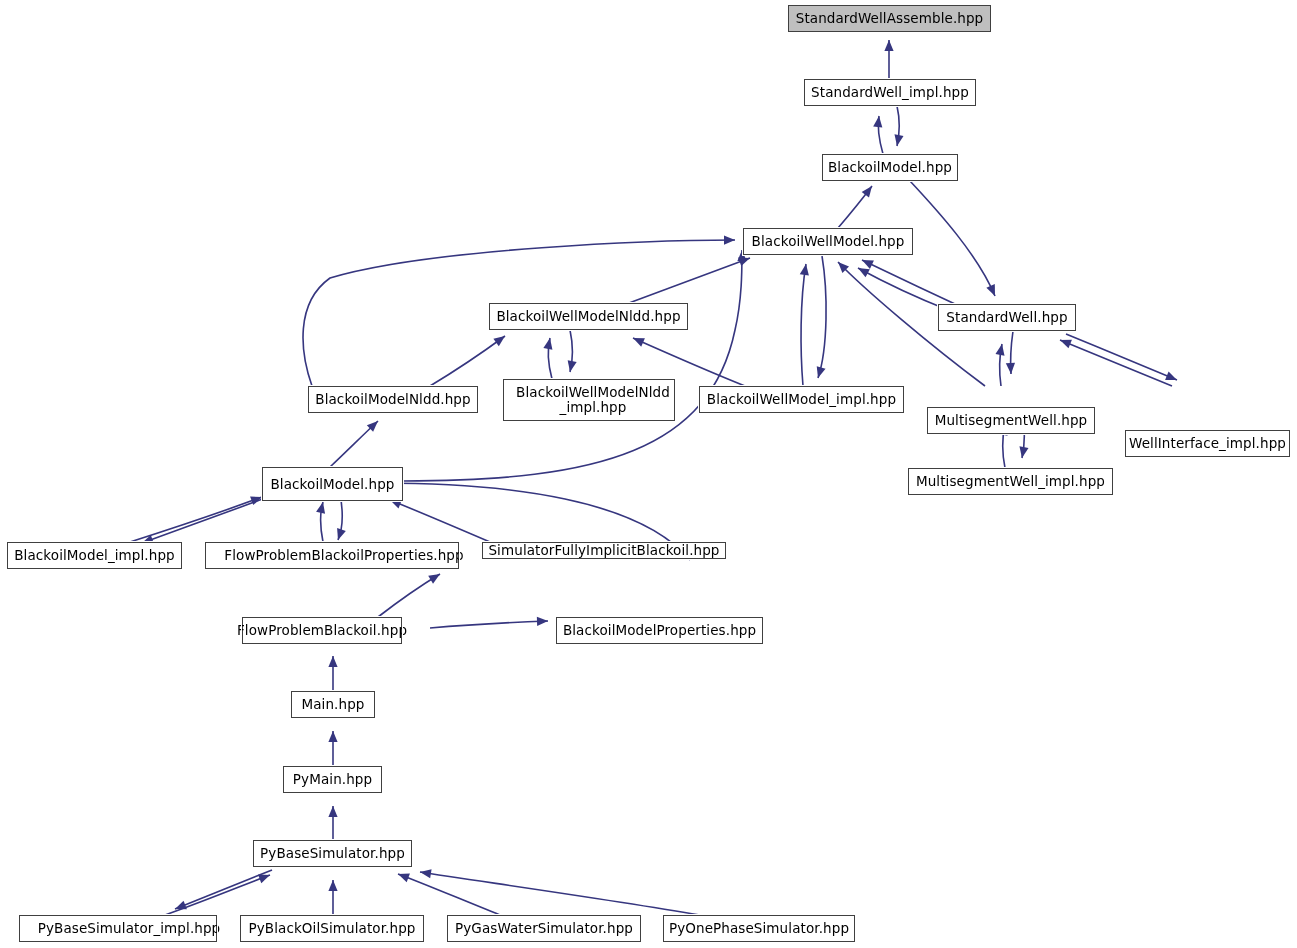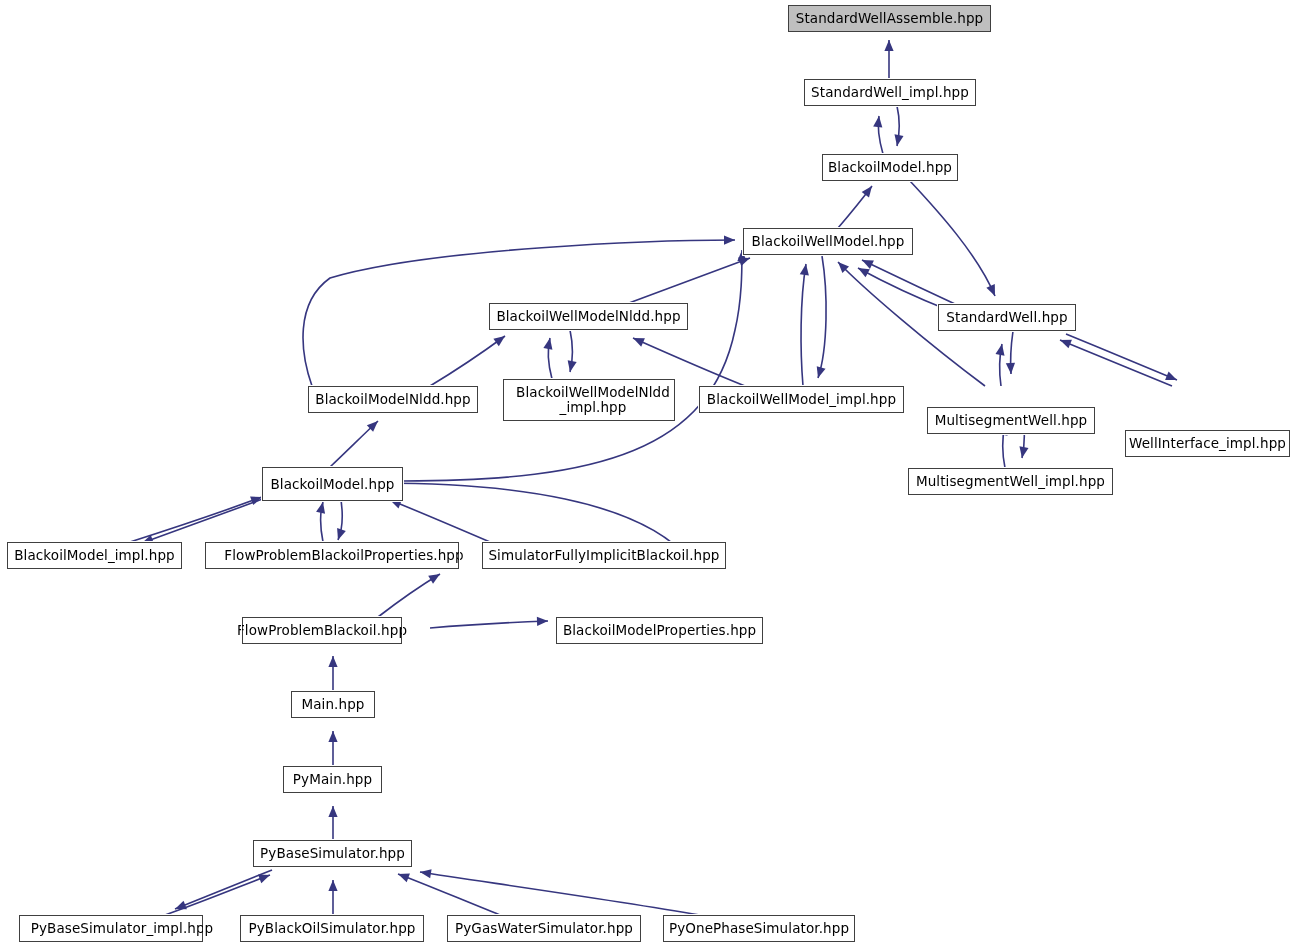--- a/index.html
+++ b/index.html
@@ -146,25 +146,25 @@
       <div class="graph-node" style="left: 308px; top: 386px; width: 170px; height: 27px;">BlackoilModelNldd.hpp</div>
       <div class="graph-node" style="left: 503px; top: 379px; width: 172px; height: 42px; padding-left: 8px;">BlackoilWellModelNldd
 _impl.hpp</div>
       <div class="graph-node" style="left: 699px; top: 386px; width: 205px; height: 27px;">BlackoilWellModel_impl.hpp</div>
       <div class="graph-node" style="left: 927px; top: 386px; width: 168px; height: 27px; margin-top: 21px;">MultisegmentWell.hpp</div>
       <div class="graph-node" style="left: 1125px; top: 386px; width: 165px; height: 27px; margin-top: 44px;">WellInterface_impl.hpp</div>
       <div class="graph-node" style="left: 908px; top: 468px; width: 205px; height: 27px;">MultisegmentWell_impl.hpp</div>
       <div class="graph-node" style="left: 262px; top: 467px; width: 141px; height: 34px;">BlackoilModel.hpp</div>
       <div class="graph-node" style="left: 7px; top: 542px; width: 175px; height: 27px;">BlackoilModel_impl.hpp</div>
       <div class="graph-node" style="left: 205px; top: 542px; width: 254px; height: 27px; padding-left: 24px;">FlowProblemBlackoilProperties.hpp</div>
-      <div class="graph-node" style="left: 482px; top: 542px; width: 244px; height: 27px;">SimulatorFullyImplicitBlackoil.hpp</div>
+      <div class="graph-node" style="left: 482px; top: 542px; width: 244px; height: 17px;">SimulatorFullyImplicitBlackoil.hpp</div>
       <div class="graph-node" style="left: 242px; top: 617px; width: 160px; height: 27px;">FlowProblemBlackoil.hpp</div>
       <div class="graph-node" style="left: 556px; top: 617px; width: 207px; height: 27px;">BlackoilModelProperties.hpp</div>
       <div class="graph-node" style="left: 291px; top: 691px; width: 84px; height: 27px;">Main.hpp</div>
       <div class="graph-node" style="left: 283px; top: 766px; width: 99px; height: 27px;">PyMain.hpp</div>
       <div class="graph-node" style="left: 253px; top: 840px; width: 159px; height: 27px;">PyBaseSimulator.hpp</div>
-      <div class="graph-node" style="left: 19px; top: 915px; width: 184px; height: 27px; padding-left: 22px;">PyBaseSimulator_impl.hpp</div>
+      <div class="graph-node" style="left: 19px; top: 915px; width: 198px; height: 27px; padding-left: 22px;">PyBaseSimulator_impl.hpp</div>
       <div class="graph-node" style="left: 240px; top: 915px; width: 184px; height: 27px;">PyBlackOilSimulator.hpp</div>
       <div class="graph-node" style="left: 447px; top: 915px; width: 194px; height: 27px;">PyGasWaterSimulator.hpp</div>
       <div class="graph-node" style="left: 663px; top: 915px; width: 192px; height: 27px;">PyOnePhaseSimulator.hpp</div>
     </div>
 
 </div>
 
 </body></html>

